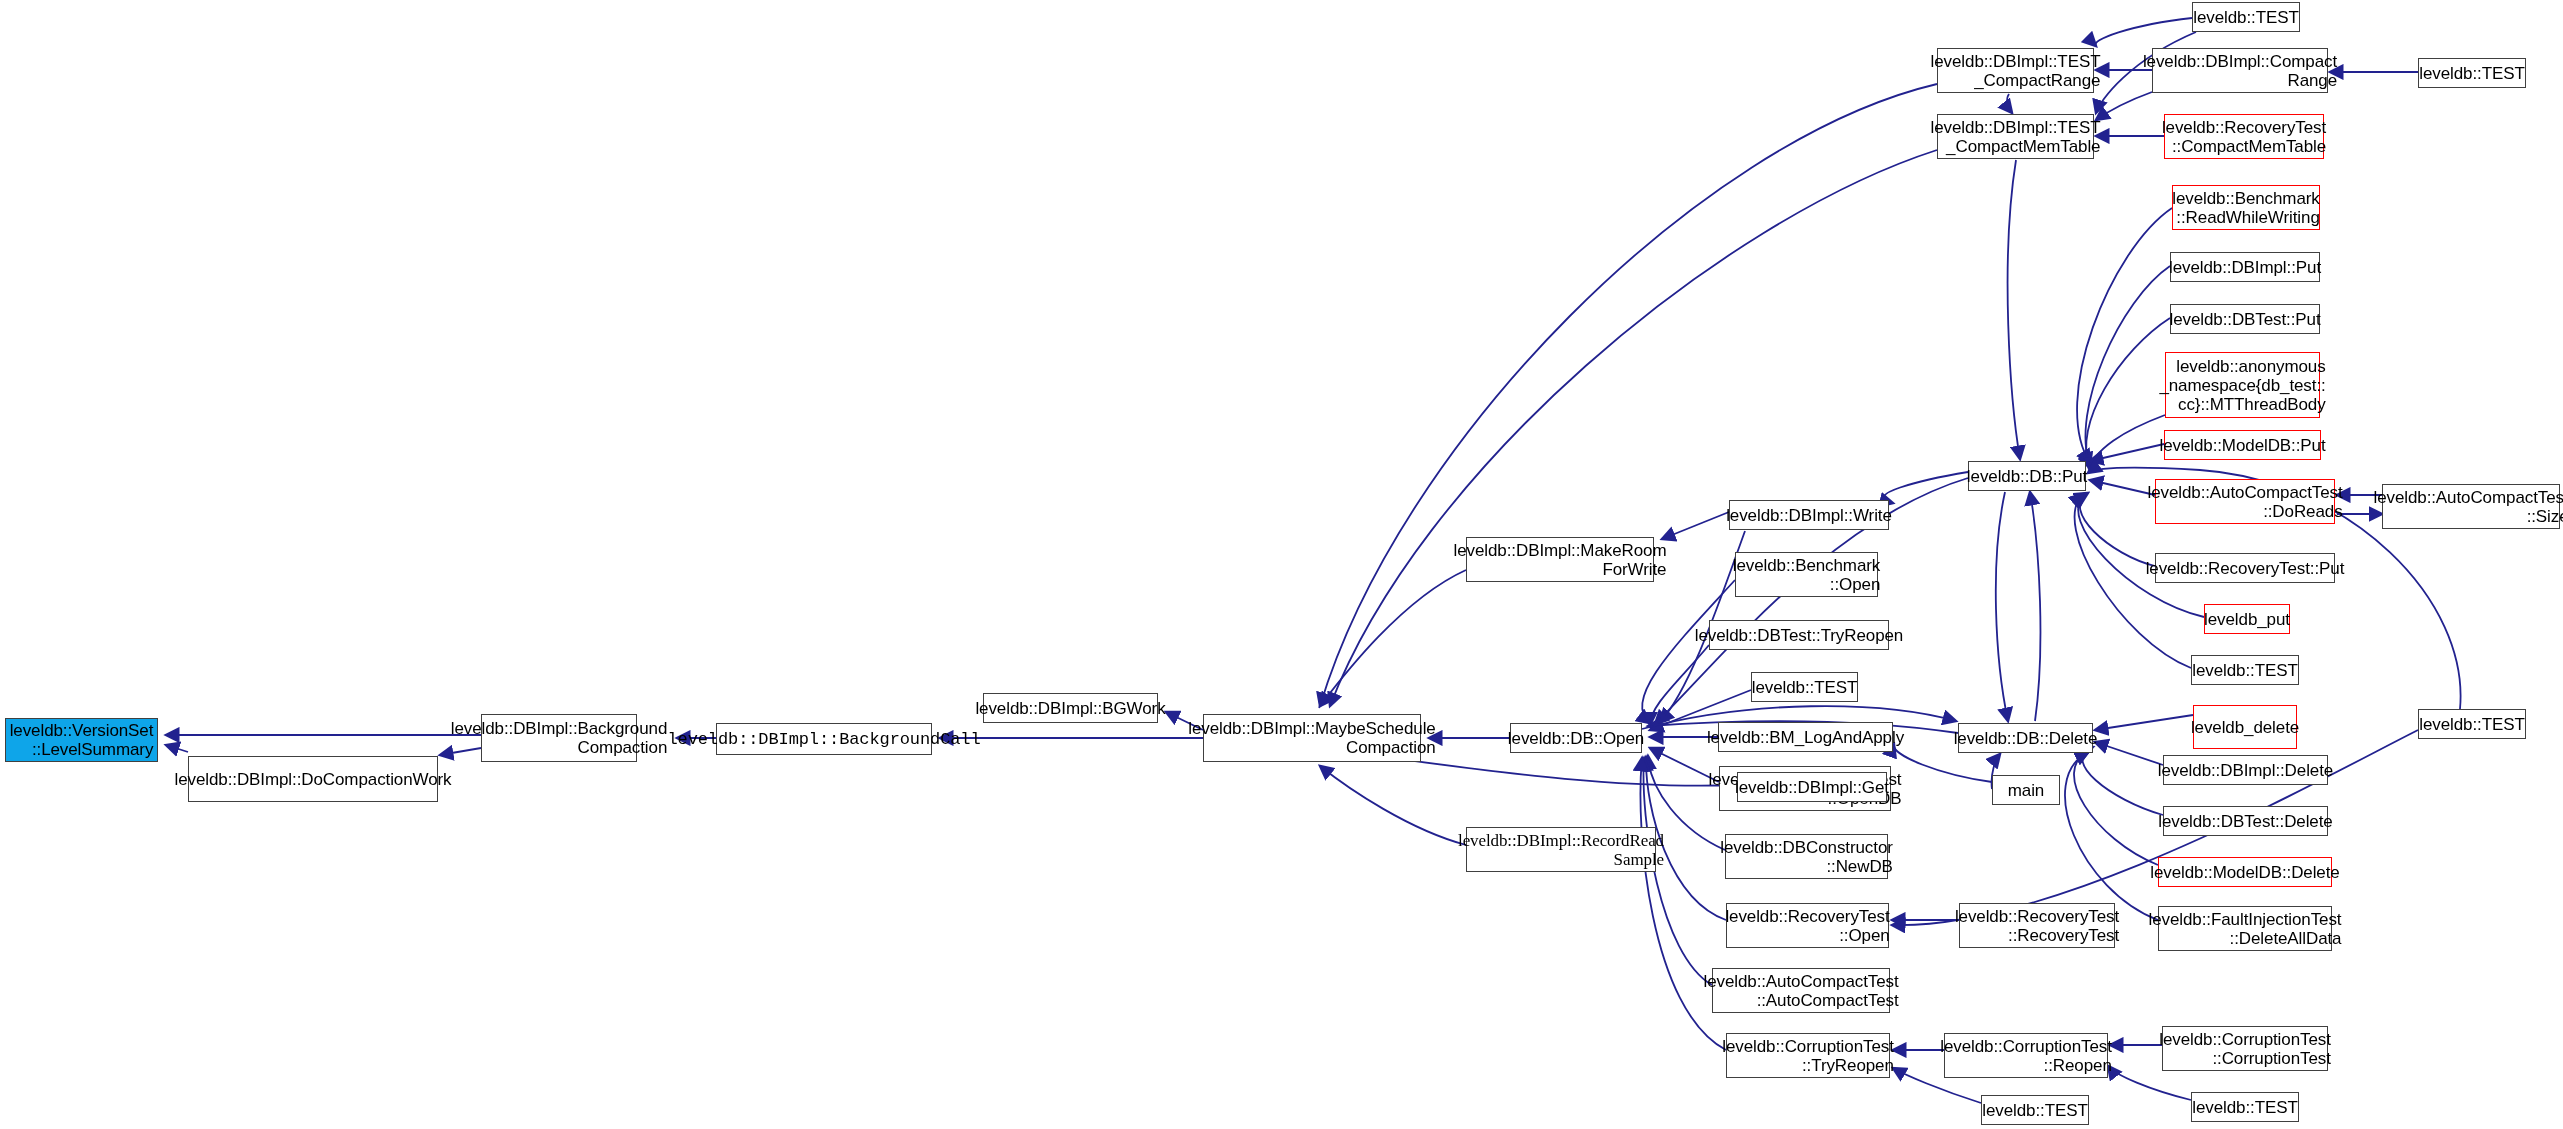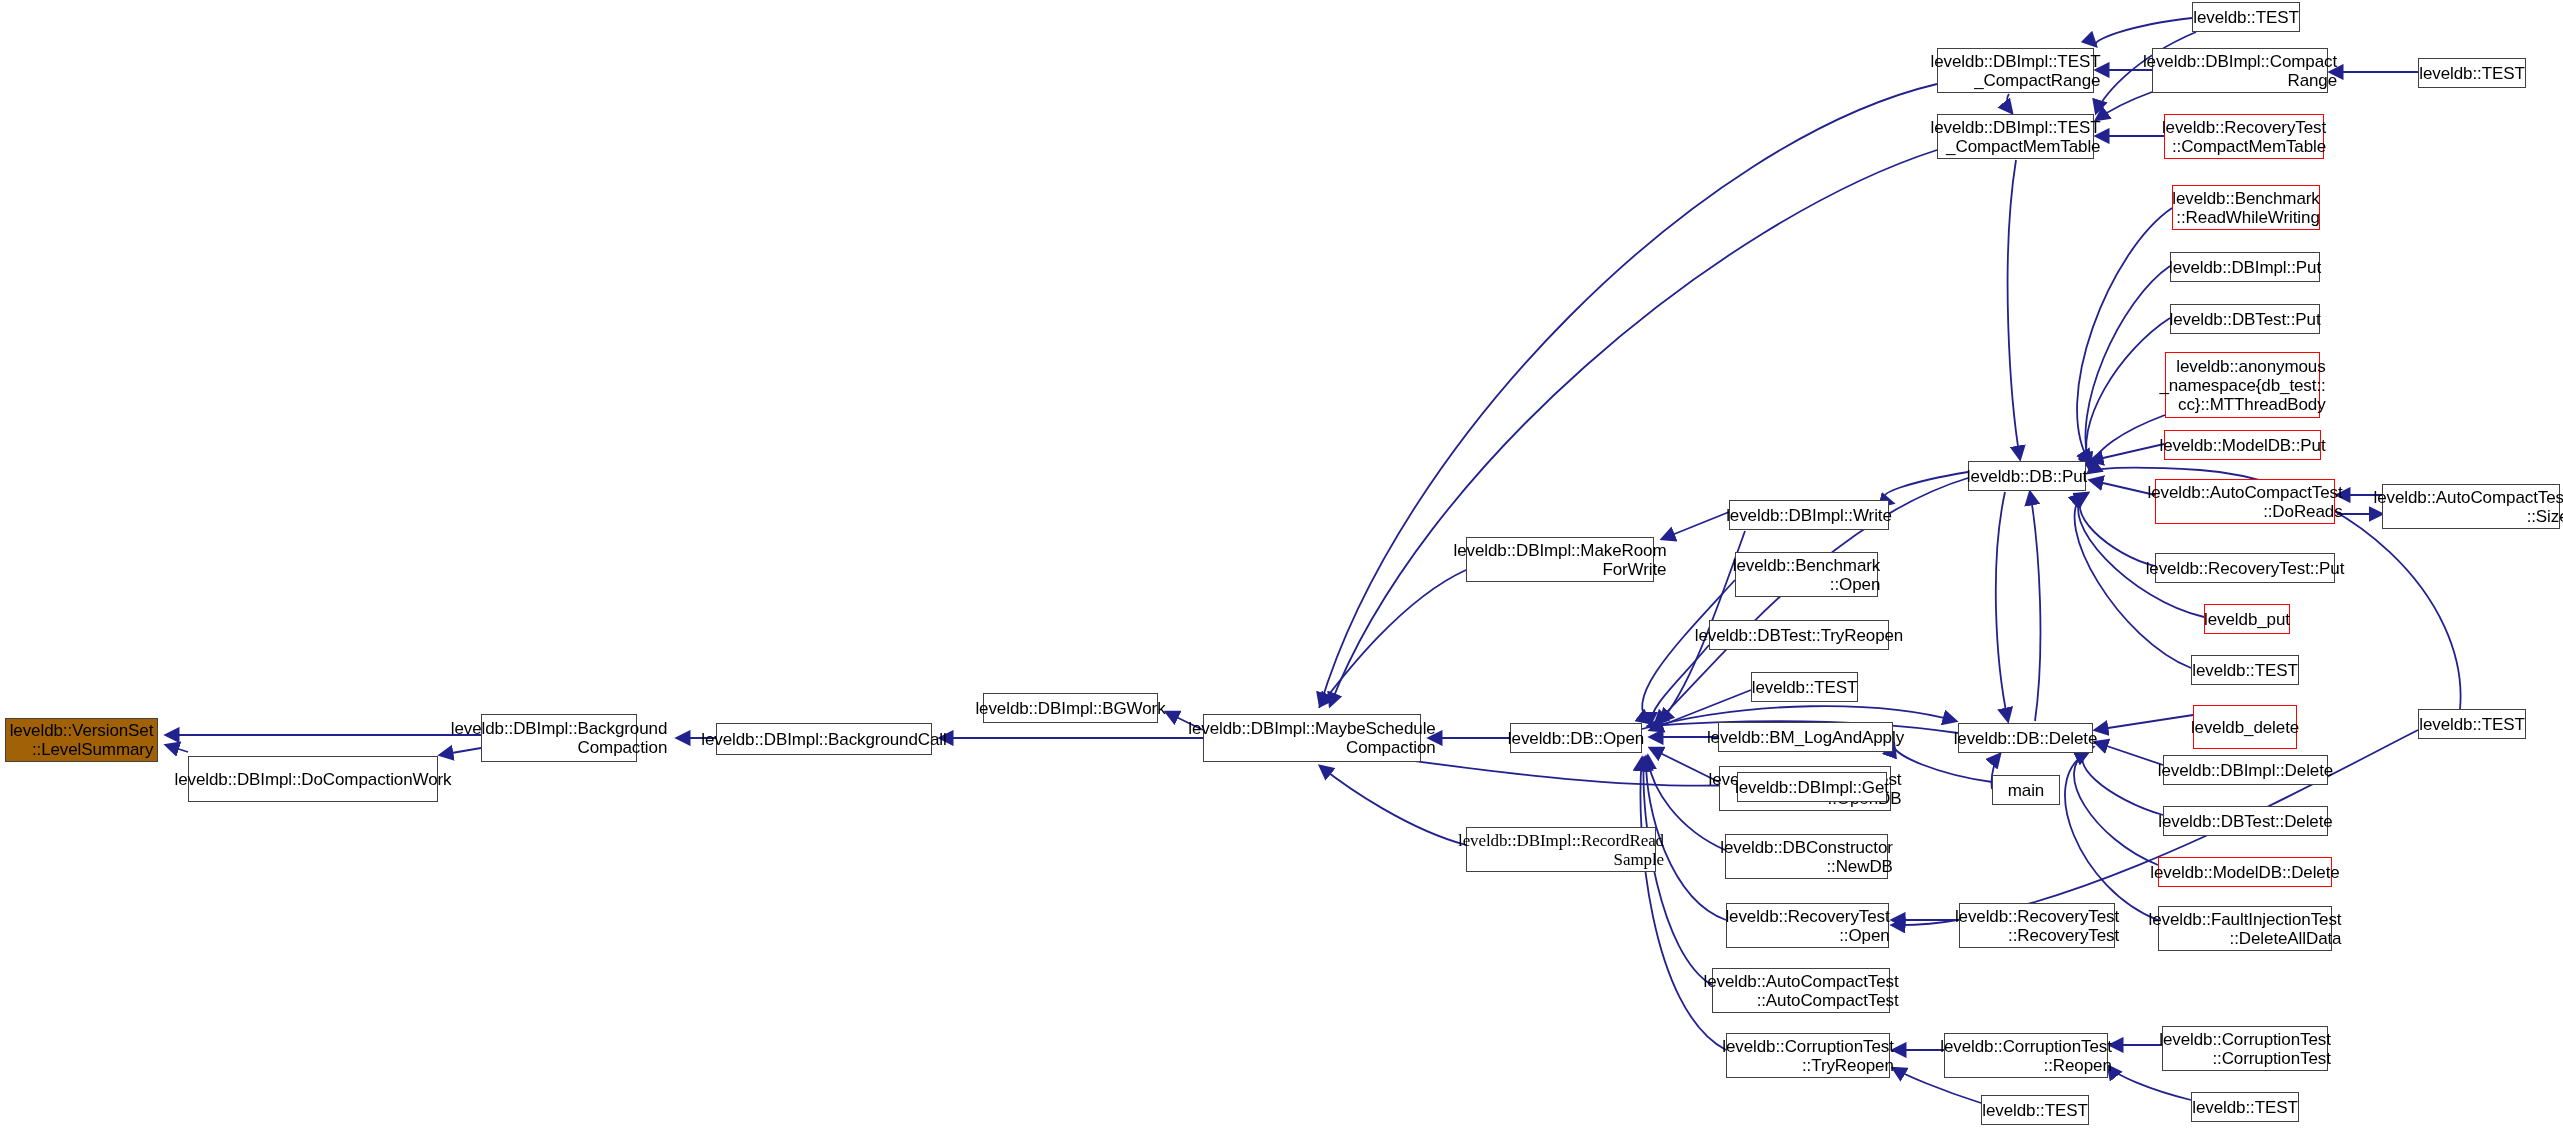--- a/index.html
+++ b/index.html
@@ -36,21 +36,21 @@
     justify-content: center;
     text-align: right;
     white-space: pre-line;
     letter-spacing: -0.1px;
     z-index: 5;
   }
   .node.red {
     border-color: #ff0000;
   }
   .node.root {
-    background: #a16207;
+    background: #0ea5e9;
     border-color: #404040;
   }
 </style>
 </head>
 <body>
 
 <div id="canvas">
   <svg id="edges" viewBox="0 0 2563 1129">
     <defs>
       <marker id="arrow" viewBox="0 0 12 12" refX="10" refY="6" markerWidth="9" markerHeight="9" orient="auto-start-reverse">
@@ -121,21 +121,21 @@
         <path d="M2162,1045 L2110,1045" fill="none" stroke="#22228f" stroke-width="1.8" marker-end="url(#arrow)"></path>
         <path d="M2191,1100 C2150,1090 2115,1075 2108,1066" fill="none" stroke="#22228f" stroke-width="1.8" marker-end="url(#arrow)"></path>
       </g>
   </svg>
   <div id="node-layer">
       <div class="node root" style="left: 5px; top: 718px; width: 153px; height: 44px;">leveldb::VersionSet
 ::LevelSummary</div>
       <div class="node" style="left: 188px; top: 756px; width: 250px; height: 46px;">leveldb::DBImpl::DoCompactionWork</div>
       <div class="node" style="left: 481px; top: 714px; width: 156px; height: 48px;">leveldb::DBImpl::Background
 Compaction</div>
-      <div class="node" style="left: 716px; top: 723px; width: 216px; height: 32px;">leveldb::DBImpl::BackgroundCall</div>
+      <div class="node" style="left: 716px; top: 723px; width: 216px; height: 32px; font-family: Liberation Mono, monospace;">leveldb::DBImpl::BackgroundCall</div>
       <div class="node" style="left: 983px; top: 693px; width: 175px; height: 30px;">leveldb::DBImpl::BGWork</div>
       <div class="node" style="left: 1203px; top: 714px; width: 218px; height: 48px;">leveldb::DBImpl::MaybeSchedule
 Compaction</div>
       <div class="node" style="left: 1466px; top: 537px; width: 188px; height: 45px;">leveldb::DBImpl::MakeRoom
 ForWrite</div>
       <div class="node" style="left: 1729px; top: 500px; width: 160px; height: 30px;">leveldb::DBImpl::Write</div>
       <div class="node" style="left: 1735px; top: 552px; width: 143px; height: 45px;">leveldb::Benchmark
 ::Open</div>
       <div class="node" style="left: 1709px; top: 620px; width: 180px; height: 30px;">leveldb::DBTest::TryReopen</div>
       <div class="node" style="left: 1751px; top: 672px; width: 107px; height: 30px;">leveldb::TEST</div>

